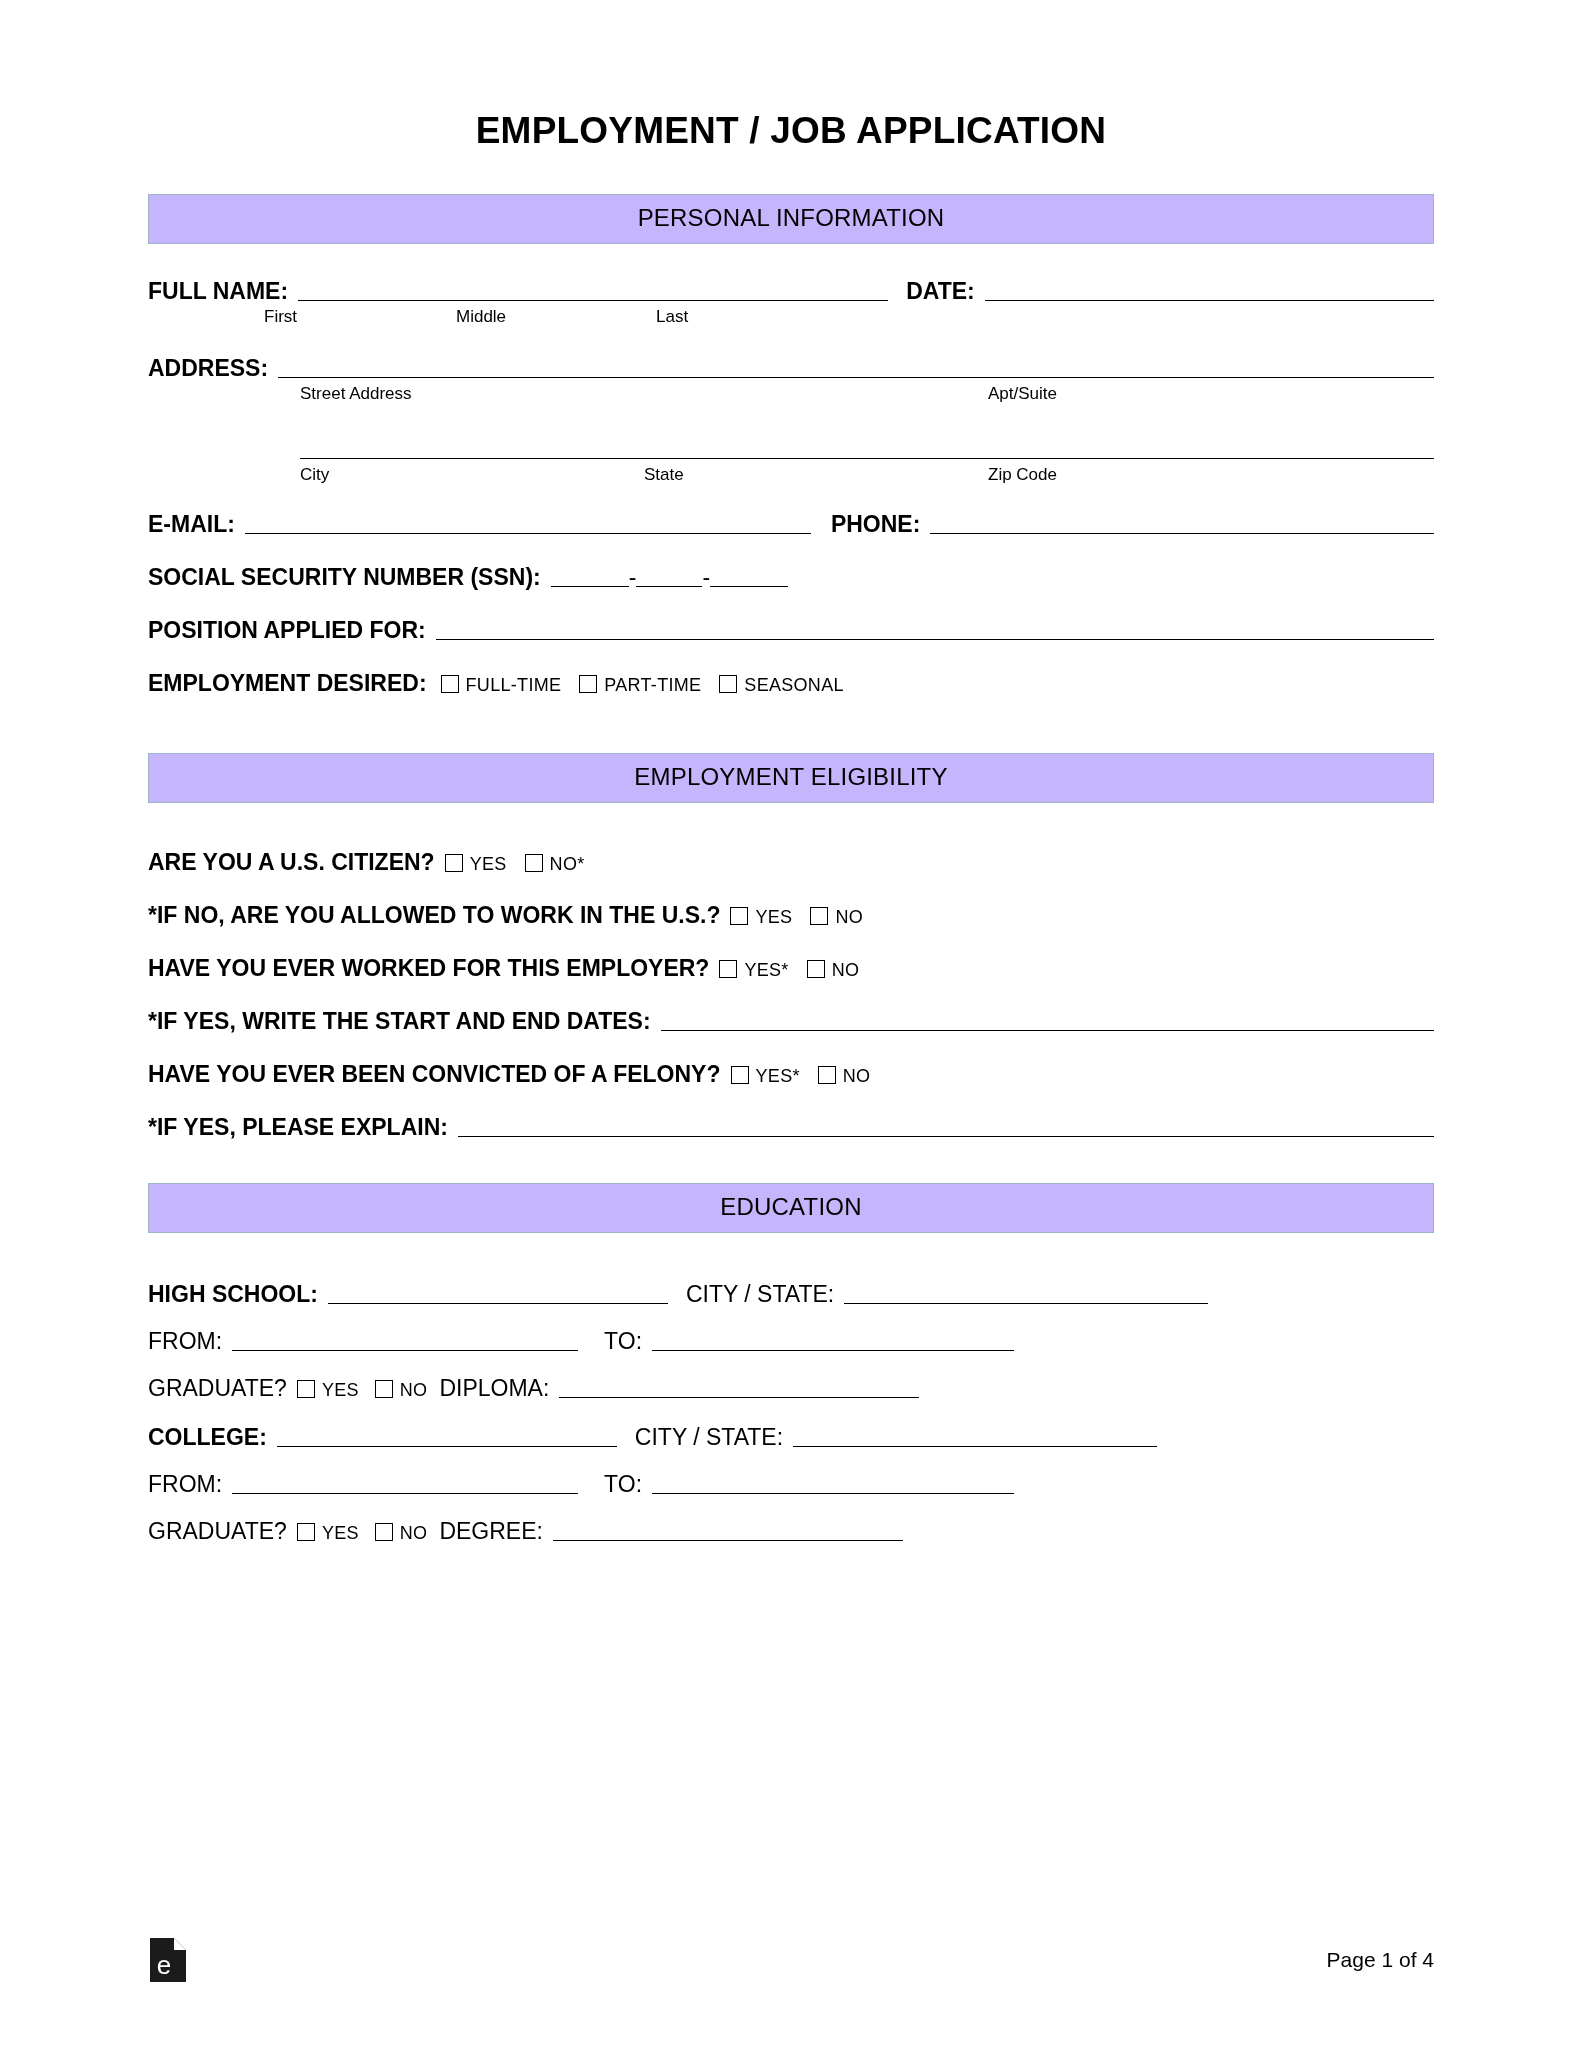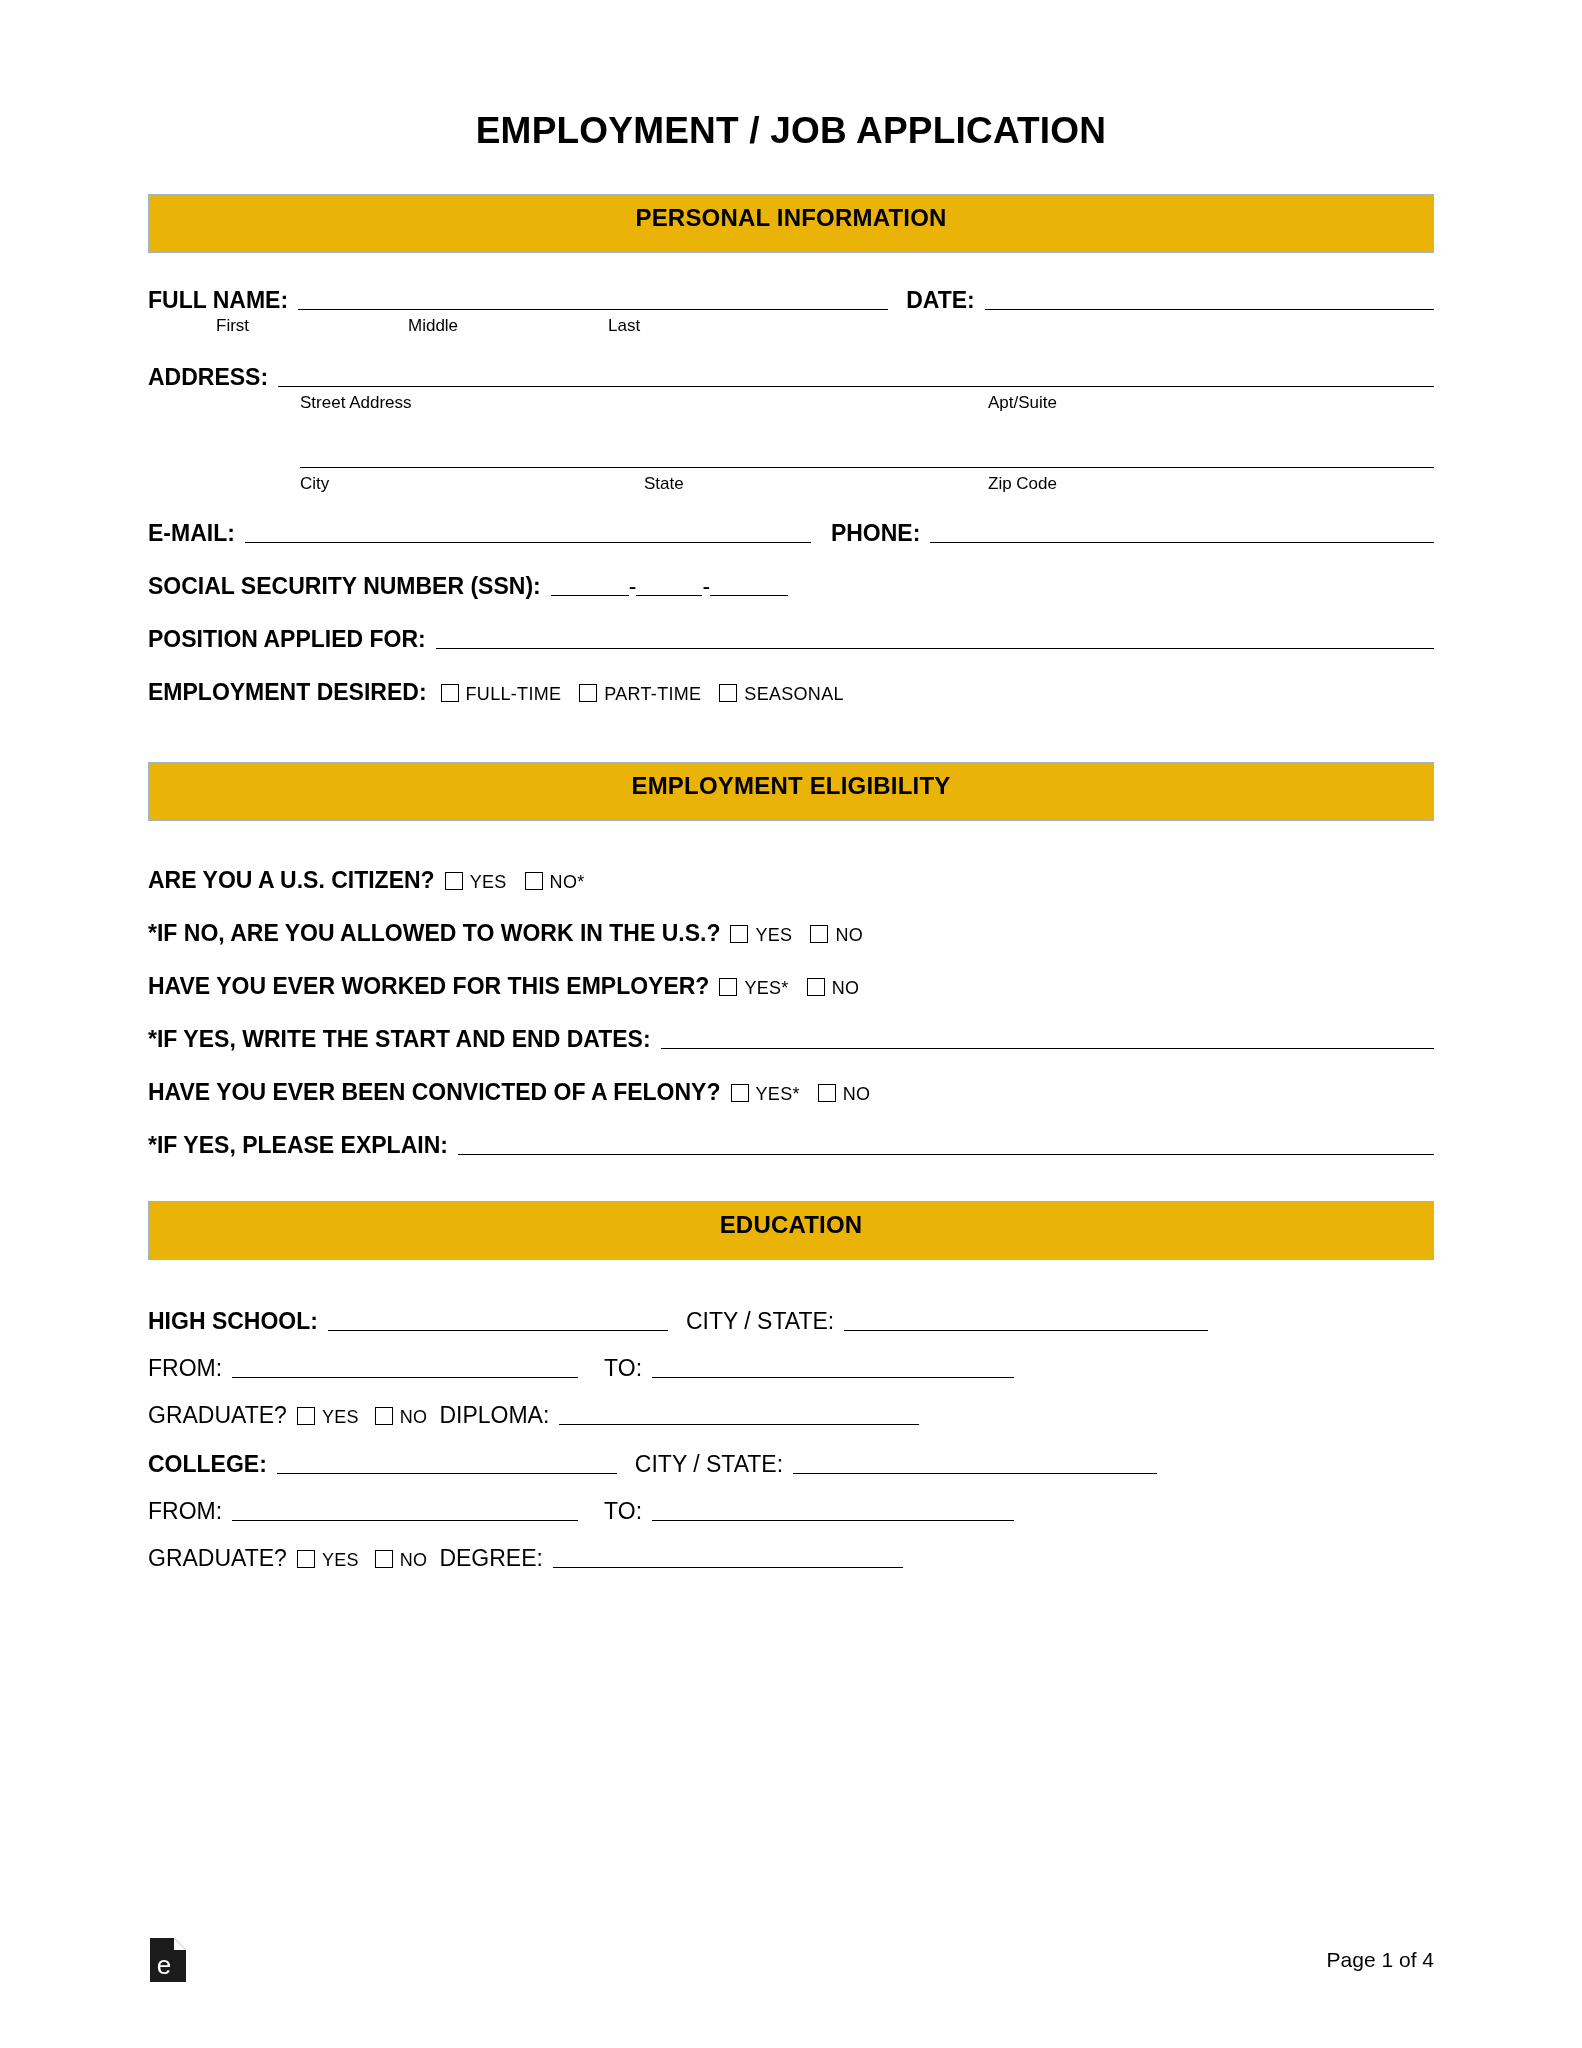--- a/index.html
+++ b/index.html
@@ -24,26 +24,26 @@
   }
   .doc-title {
     text-align: center;
     font-size: 37px;
     font-weight: bold;
     letter-spacing: 0.2px;
     margin: 22px 0 0 0;
   }
   .section-bar {
     margin-top: 42px;
-    background: #eab308;
+    background: #c4b5fd;
     border: 1px solid #9db4cc;
     text-align: center;
     font-size: 24px;
-    font-weight: bold;
-    padding: 9px 0 20px 0;
+    font-weight: normal;
+    padding: 9px 0 11px 0;
     letter-spacing: 0.2px;
   }
   .block {
     margin-top: 34px;
   }
   .row {
     display: flex;
     align-items: baseline;
     margin-top: 26px;
     font-size: 23px;
@@ -113,21 +113,21 @@
 
   <div class="block">
 
     <div class="row">
       <span class="lbl">FULL NAME:</span>
       <span class="fill" style="flex:0 0 590px; margin-left:10px;"></span>
       <span class="lbl" style="margin-left:18px;">DATE:</span>
       <span class="fill" style="flex:1 1 auto; margin-left:10px;"></span>
     </div>
 
-    <div class="sublabels" style="margin-left:68px;">
+    <div class="sublabels" style="margin-left:116px;">
       <span style="width:192px;">First</span>
       <span style="width:200px;">Middle</span>
       <span>Last</span>
     </div>
 
     <div class="row" style="margin-top:28px;">
       <span class="lbl">ADDRESS:</span>
       <span class="fill" style="flex:1 1 auto; margin-left:10px;"></span>
     </div>
 

